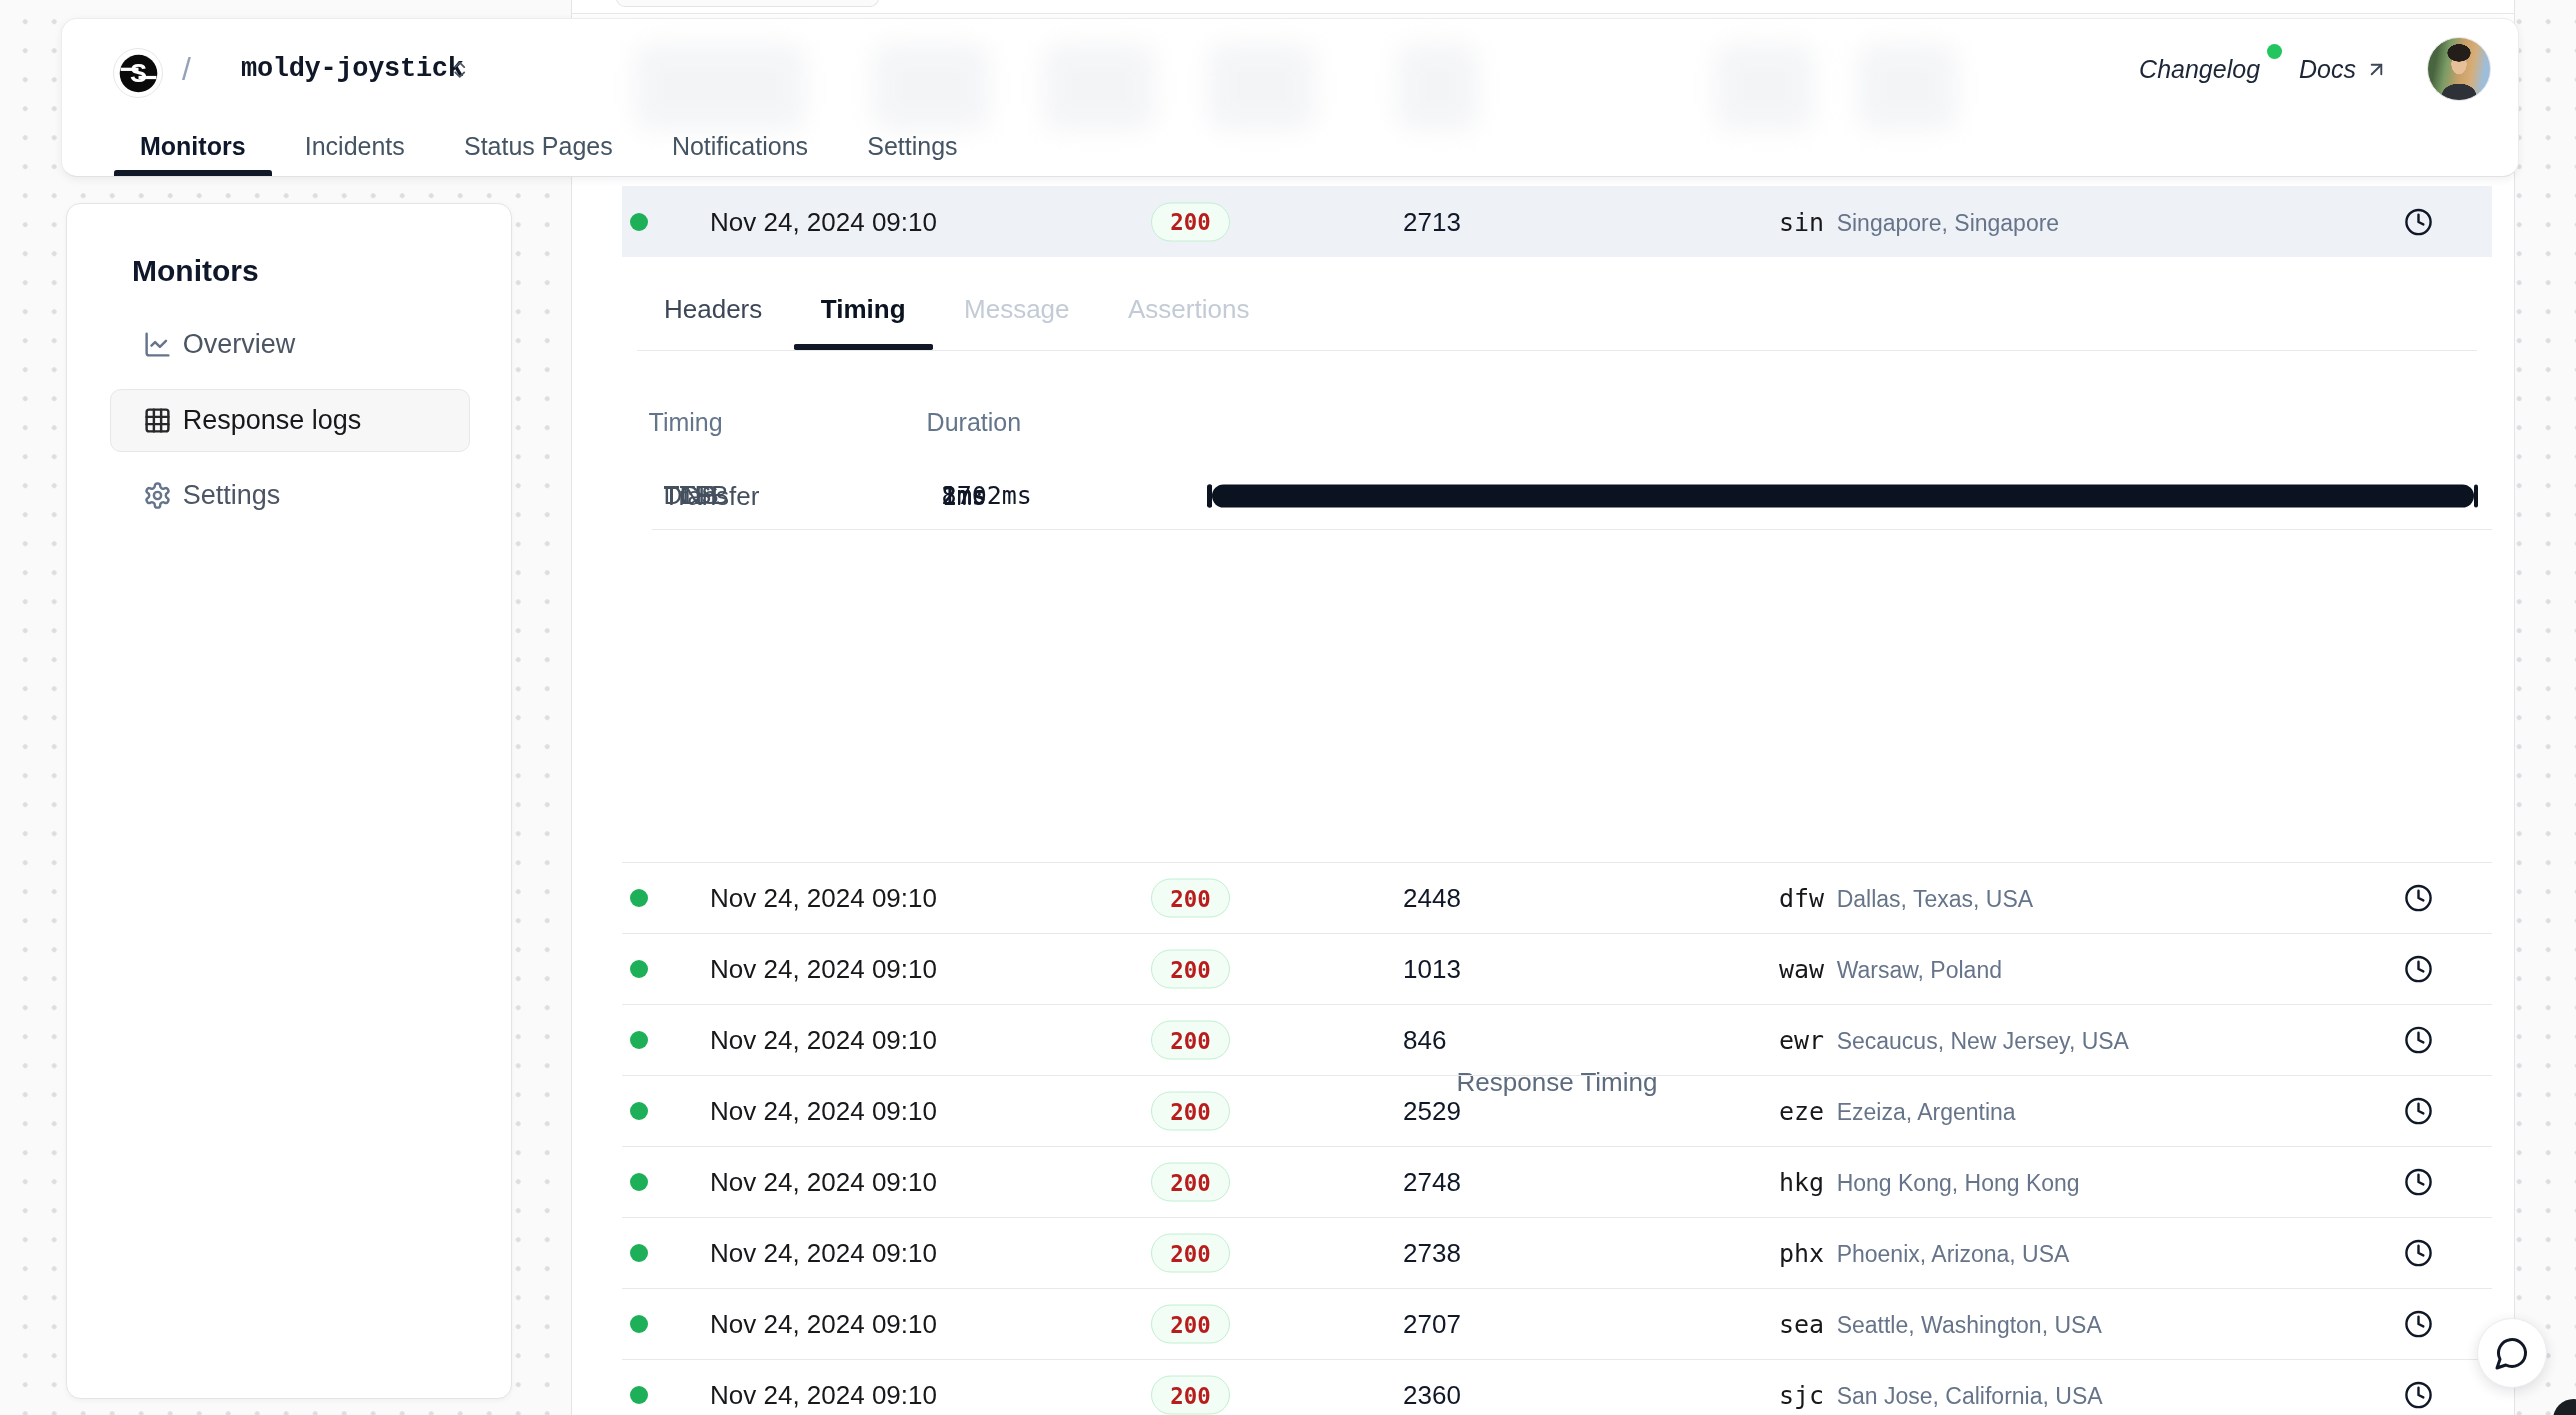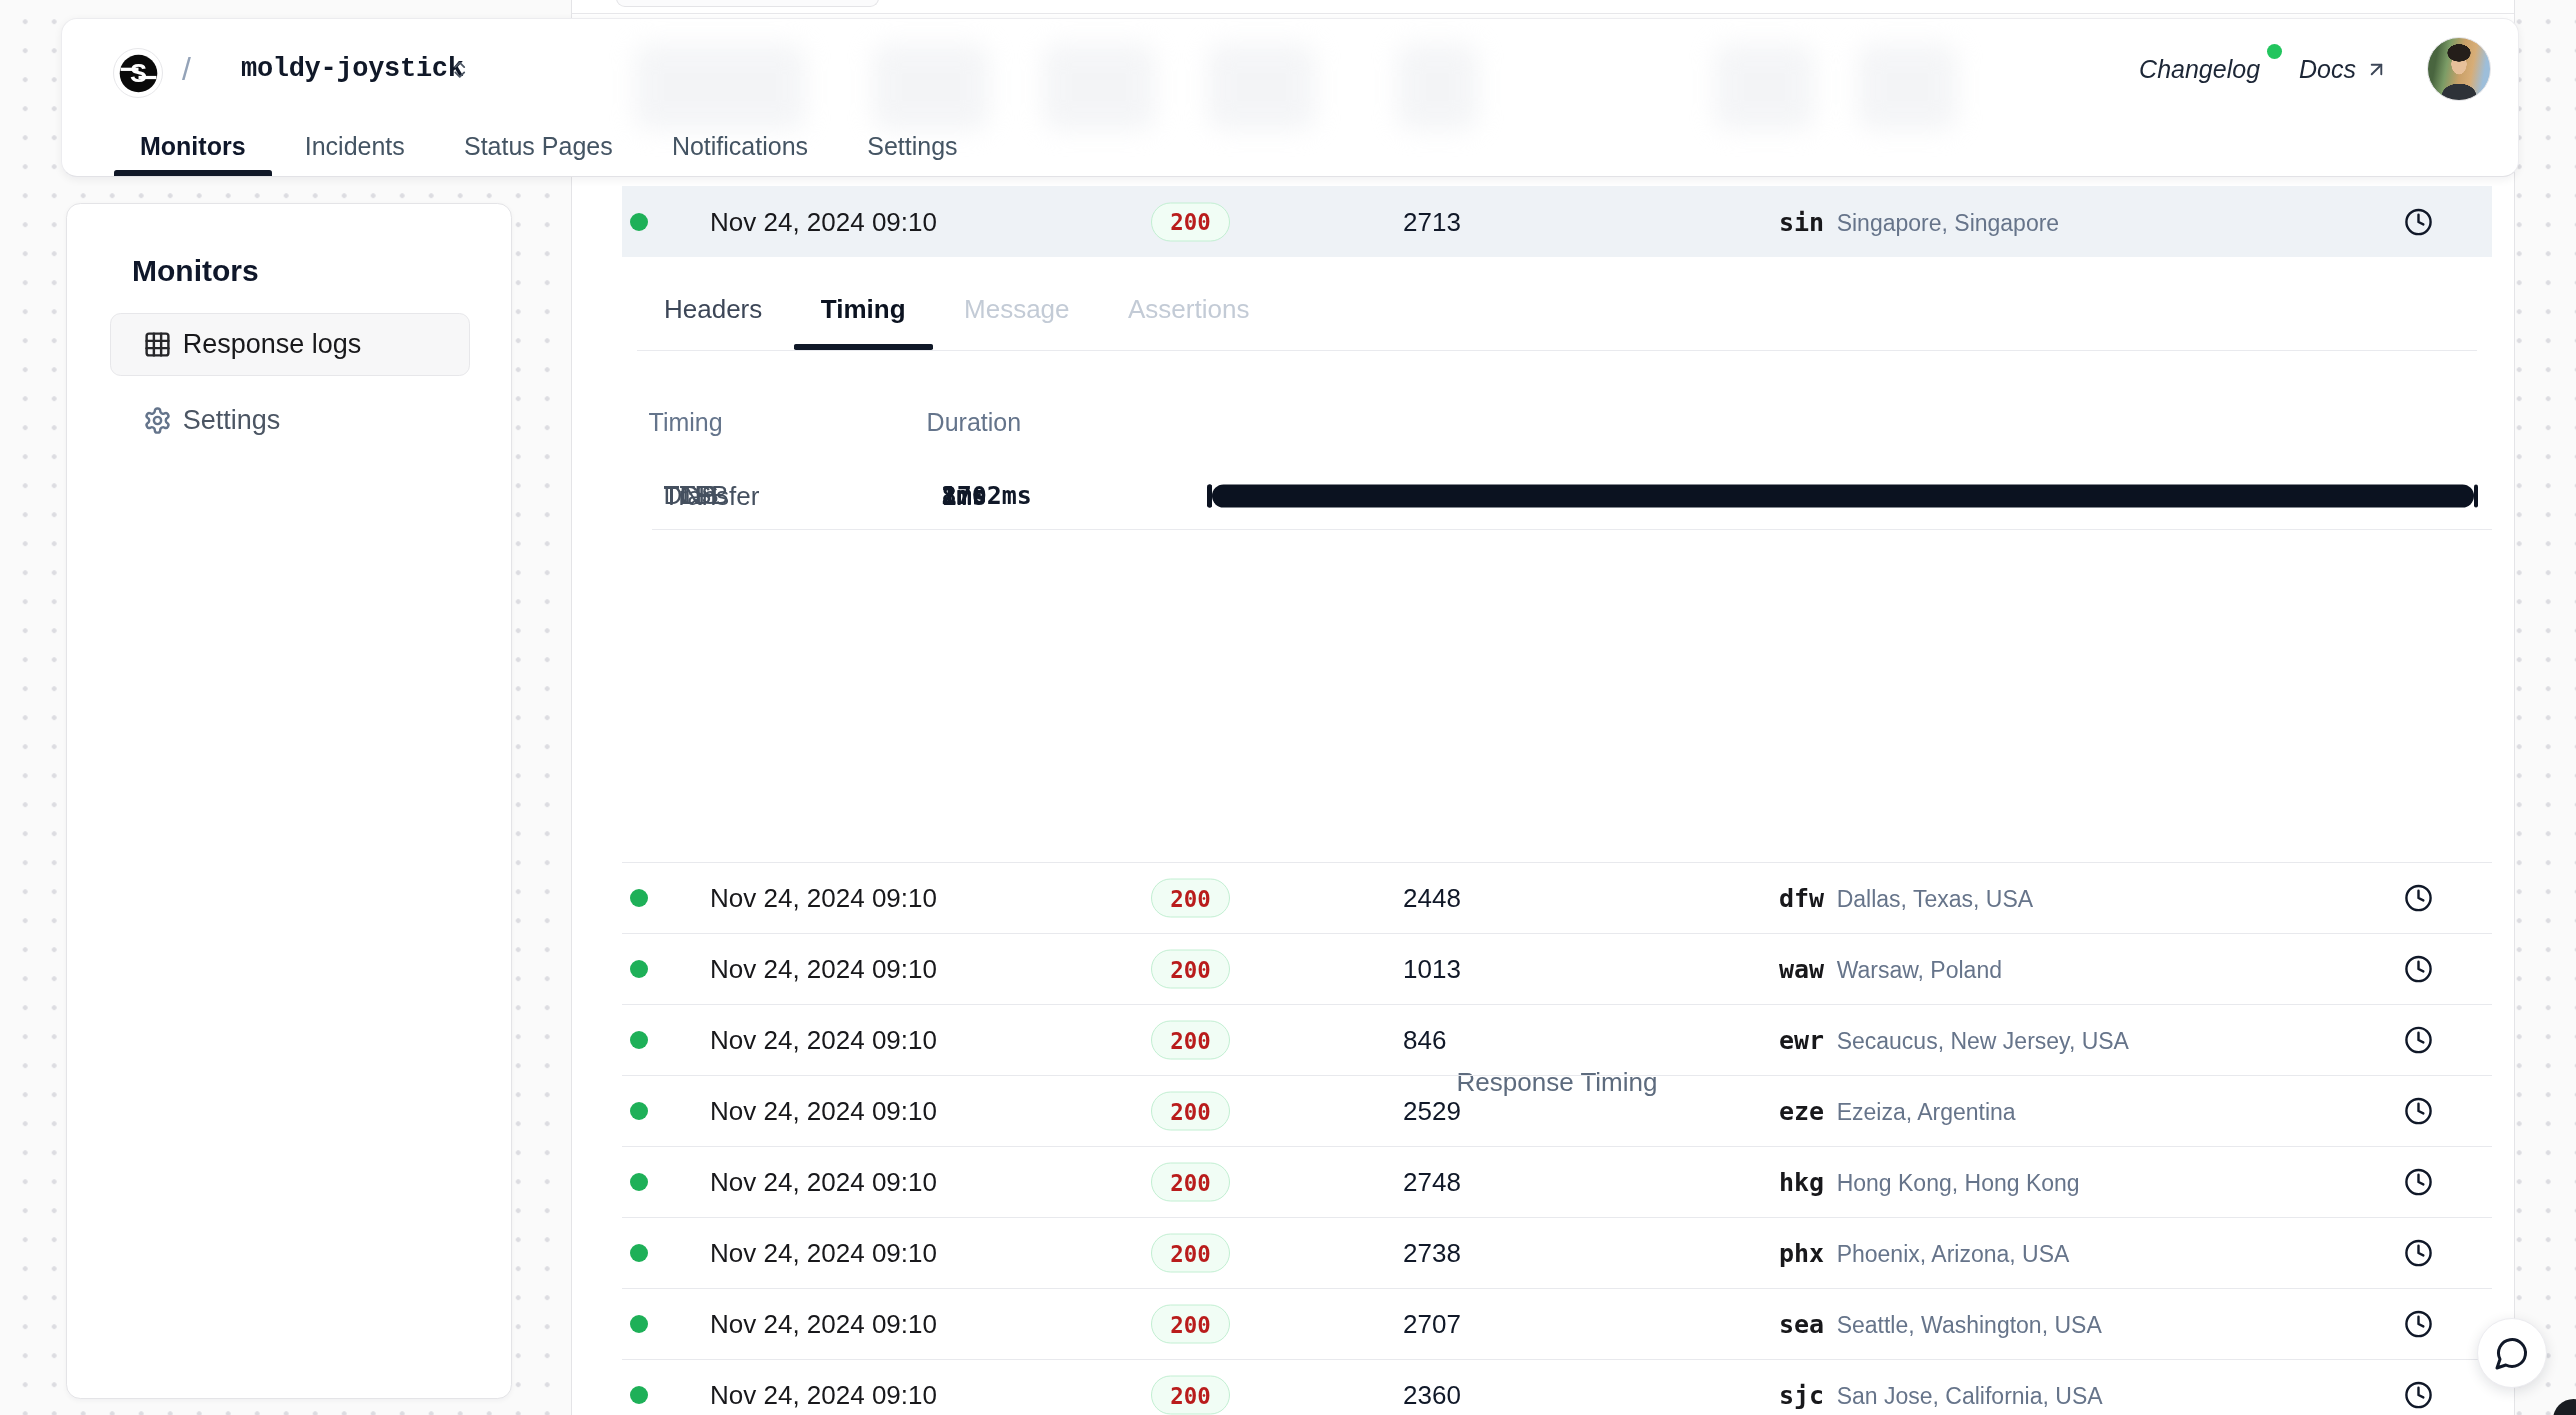--- a/index.html
+++ b/index.html
@@ -6,21 +6,21 @@
   html,body { width:2576px; height:1415px; }
   body {
     position:relative; overflow:hidden;
     font-family:"Liberation Sans", sans-serif;
     color:#101828;
     background-color:#fafafa;
     background-image:radial-gradient(circle, #dcdce1 2px, transparent 2.7px);
     background-size:29px 29px;
     background-position:10.7px 7.2px;
   }
-  .mono { font-family:"DejaVu Sans Mono", monospace;font-weight:bold; }
+  .mono { font-family:"DejaVu Sans Mono", monospace; }
 
   
   .main-card { position:absolute; left:571px; top:0; width:1944px; height:1415px;
     background:#ffffff; border-left:0.9px solid #e4e4e7; border-right:0.9px solid #e4e4e7; }
   .scroll-strip { position:absolute; left:0; top:0; width:100%; height:14.3px;
     background:#ffffff; border-bottom:0.9px solid #e7e7ea; }
   .scrolled-chip { position:absolute; left:44px; top:-5.4px; width:263px; height:12.5px;
     background:#fbfbfc; border:0.9px solid #e4e4e7; border-top:none; border-radius:0 0 9px 9px; }
 
   
@@ -376,20 +376,29 @@
           <path d="M7 17 17 7"></path>
         </svg>
     </span>
     <span class="avatar"></span>
   </div>
 </div>
 
 <div class="sidebar-card">
   <div class="sidebar-title">Monitors</div>
   <div class="side-items">
+    <div class="side-item">
+      <span class="ico">
+        <svg viewBox="0 0 24 24" width="29" height="29" fill="none" stroke="#64748b" stroke-width="2" stroke-linecap="round" stroke-linejoin="round">
+            <path d="M3 3v16a2 2 0 0 0 2 2h16"></path>
+            <path d="m19 9-5 5-4-4-3 3"></path>
+          </svg>
+      </span>
+      <span>Overview</span>
+    </div>
     <div class="side-item active">
       <span class="ico">
         <svg viewBox="0 0 24 24" width="29" height="29" fill="none" stroke="#27272a" stroke-width="2" stroke-linecap="round" stroke-linejoin="round">
             <rect x="3" y="3" width="18" height="18" rx="2"></rect>
             <path d="M3 9h18"></path>
             <path d="M3 15h18"></path>
             <path d="M9 3v18"></path>
             <path d="M15 3v18"></path>
           </svg>
       </span>

